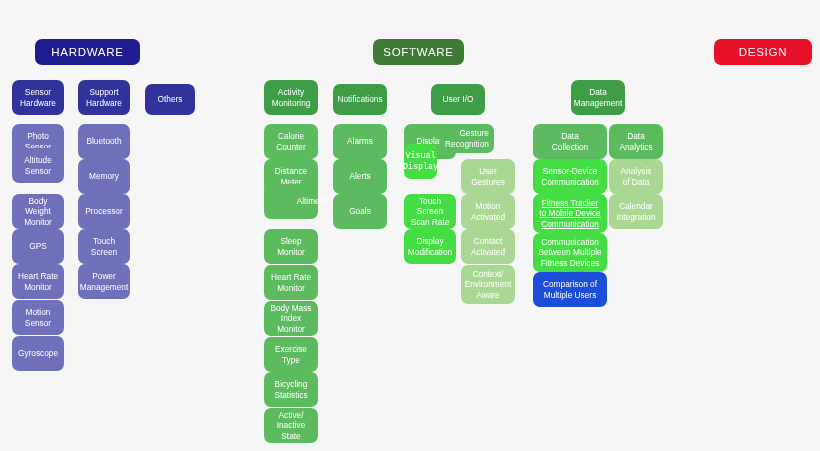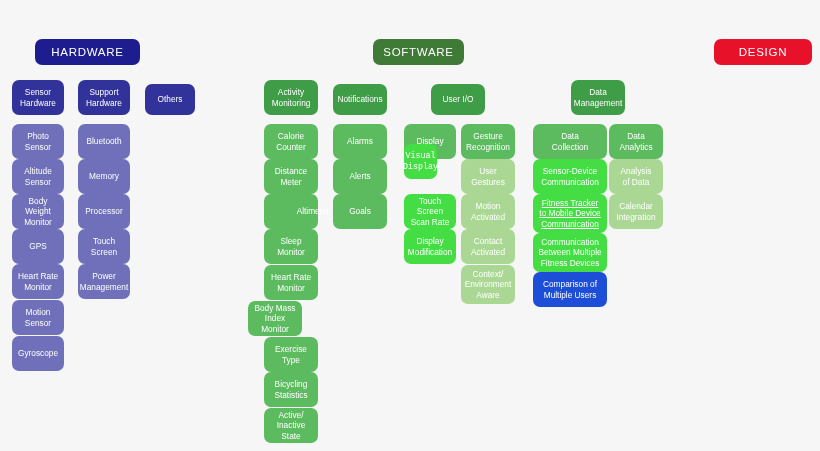--- a/index.html
+++ b/index.html
@@ -50,21 +50,21 @@
 <body>
 
 <div id="canvas">
     <div class="header-pill" style="left: 35px; top: 39px; width: 105px; height: 26px; background: rgb(29, 29, 143);">HARDWARE</div>
     <div class="header-pill" style="left: 373px; top: 39px; width: 91px; height: 26px; background: rgb(63, 122, 54);">SOFTWARE</div>
     <div class="header-pill" style="left: 714px; top: 39px; width: 98px; height: 26px; background: rgb(232, 17, 42);">DESIGN</div>
     <div class="node" style="left: 12px; top: 80px; width: 52px; height: 35px; background: rgb(50, 50, 155);">Sensor
 Hardware</div>
     <div class="node" style="left: 12px; top: 124px; width: 52px; height: 35px; background: rgb(111, 111, 186);">Photo
 Sensor</div>
-    <div class="node" style="left: 12px; top: 159px; width: 52px; height: 35px; background: rgb(111, 111, 186);">Altitude
+    <div class="node" style="left: 12px; top: 148px; width: 52px; height: 35px; background: rgb(111, 111, 186);">Altitude
 Sensor</div>
     <div class="node" style="left: 12px; top: 194px; width: 52px; height: 35px; background: rgb(111, 111, 186);">Body Weight
 Monitor</div>
     <div class="node" style="left: 12px; top: 229px; width: 52px; height: 35px; background: rgb(111, 111, 186);">GPS</div>
     <div class="node" style="left: 12px; top: 264px; width: 52px; height: 35px; background: rgb(111, 111, 186);">Heart Rate
 Monitor</div>
     <div class="node" style="left: 12px; top: 300px; width: 52px; height: 35px; background: rgb(111, 111, 186);">Motion
 Sensor</div>
     <div class="node" style="left: 12px; top: 336px; width: 52px; height: 35px; background: rgb(111, 111, 186);">Gyroscope</div>
     <div class="node" style="left: 78px; top: 80px; width: 52px; height: 35px; background: rgb(50, 50, 155);">Support
@@ -76,46 +76,46 @@
 Screen</div>
     <div class="node" style="left: 78px; top: 264px; width: 52px; height: 35px; background: rgb(111, 111, 186);">Power
 Management</div>
     <div class="node" style="left: 145px; top: 84px; width: 50px; height: 31px; background: rgb(50, 50, 155);">Others</div>
     <div class="node" style="left: 264px; top: 80px; width: 54px; height: 35px; background: rgb(63, 156, 71);">Activity
 Monitoring</div>
     <div class="node" style="left: 264px; top: 124px; width: 54px; height: 35px; background: rgb(92, 187, 95);">Calorie
 Counter</div>
     <div class="node" style="left: 264px; top: 159px; width: 54px; height: 35px; background: rgb(92, 187, 95);">Distance
 Meter</div>
-    <div class="node" style="left: 264px; top: 194px; width: 54px; height: 35px; background: rgb(92, 187, 95); padding-left: 47px;">Altimeter</div>
+    <div class="node" style="left: 264px; top: 184px; width: 54px; height: 35px; background: rgb(92, 187, 95); padding-left: 47px;">Altimeter</div>
     <div class="node" style="left: 264px; top: 229px; width: 54px; height: 35px; background: rgb(92, 187, 95);">Sleep
 Monitor</div>
     <div class="node" style="left: 264px; top: 265px; width: 54px; height: 35px; background: rgb(92, 187, 95);">Heart Rate
 Monitor</div>
-    <div class="node" style="left: 248px; top: 301px; width: 54px; height: 35px; background: rgb(92, 187, 95);">Body Mass
+    <div class="node" style="left: 264px; top: 301px; width: 54px; height: 35px; background: rgb(92, 187, 95);">Body Mass
 Index Monitor</div>
     <div class="node" style="left: 264px; top: 337px; width: 54px; height: 35px; background: rgb(92, 187, 95);">Exercise
 Type</div>
     <div class="node" style="left: 264px; top: 372px; width: 54px; height: 35px; background: rgb(92, 187, 95);">Bicycling
 Statistics</div>
     <div class="node" style="left: 264px; top: 408px; width: 54px; height: 35px; background: rgb(92, 187, 95);">Active/
 Inactive State</div>
     <div class="node" style="left: 333px; top: 84px; width: 54px; height: 31px; background: rgb(63, 156, 71);">Notifications</div>
     <div class="node" style="left: 333px; top: 124px; width: 54px; height: 35px; background: rgb(92, 187, 95);">Alarms</div>
     <div class="node" style="left: 333px; top: 159px; width: 54px; height: 35px; background: rgb(92, 187, 95);">Alerts</div>
     <div class="node" style="left: 333px; top: 194px; width: 54px; height: 35px; background: rgb(92, 187, 95);">Goals</div>
     <div class="node" style="left: 431px; top: 84px; width: 54px; height: 31px; background: rgb(63, 156, 71);">User I/O</div>
     <div class="node" style="left: 404px; top: 124px; width: 52px; height: 35px; background: rgb(92, 187, 95);">Display</div>
     <div class="node" style="left: 404px; top: 144px; width: 33px; height: 35px; background: rgb(68, 221, 68); font-family: Liberation Mono, monospace;">Visual
 Display</div>
     <div class="node" style="left: 404px; top: 194px; width: 52px; height: 35px; background: rgb(68, 221, 68);">Touch Screen
 Scan Rate</div>
     <div class="node" style="left: 404px; top: 229px; width: 52px; height: 35px; background: rgb(68, 221, 68);">Display
 Modification</div>
-    <div class="node" style="left: 461px; top: 124px; width: 54px; height: 35px; background: rgb(92, 187, 95);">Gesture
+    <div class="node" style="left: 440px; top: 124px; width: 54px; height: 29px; background: rgb(92, 187, 95); text-align: right;">Gesture
 Recognition</div>
     <div class="node" style="left: 461px; top: 159px; width: 54px; height: 35px; background: rgb(170, 216, 148);">User
 Gestures</div>
     <div class="node" style="left: 461px; top: 194px; width: 54px; height: 35px; background: rgb(170, 216, 148);">Motion
 Activated</div>
     <div class="node" style="left: 461px; top: 229px; width: 54px; height: 35px; background: rgb(170, 216, 148);">Contact
 Activated</div>
     <div class="node" style="left: 461px; top: 265px; width: 54px; height: 39px; background: rgb(170, 216, 148);">Context/
 Environment
 Aware</div>

